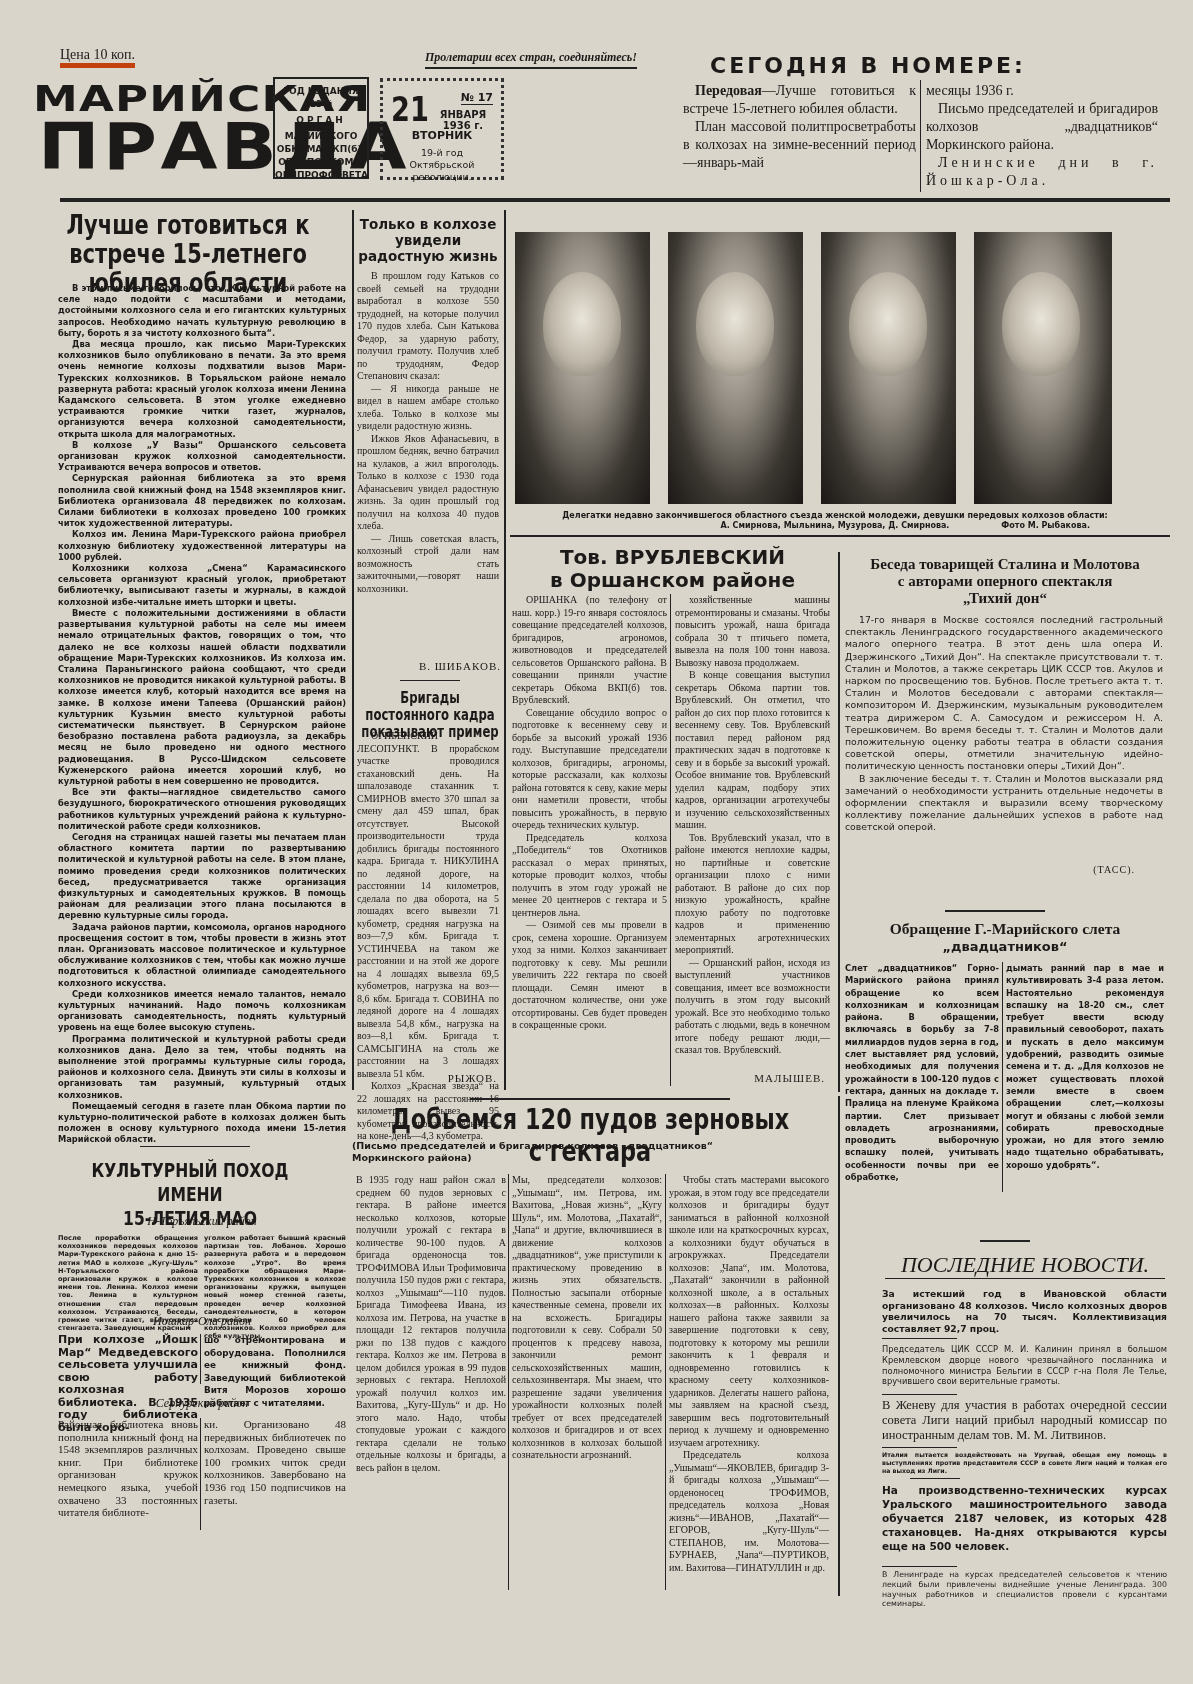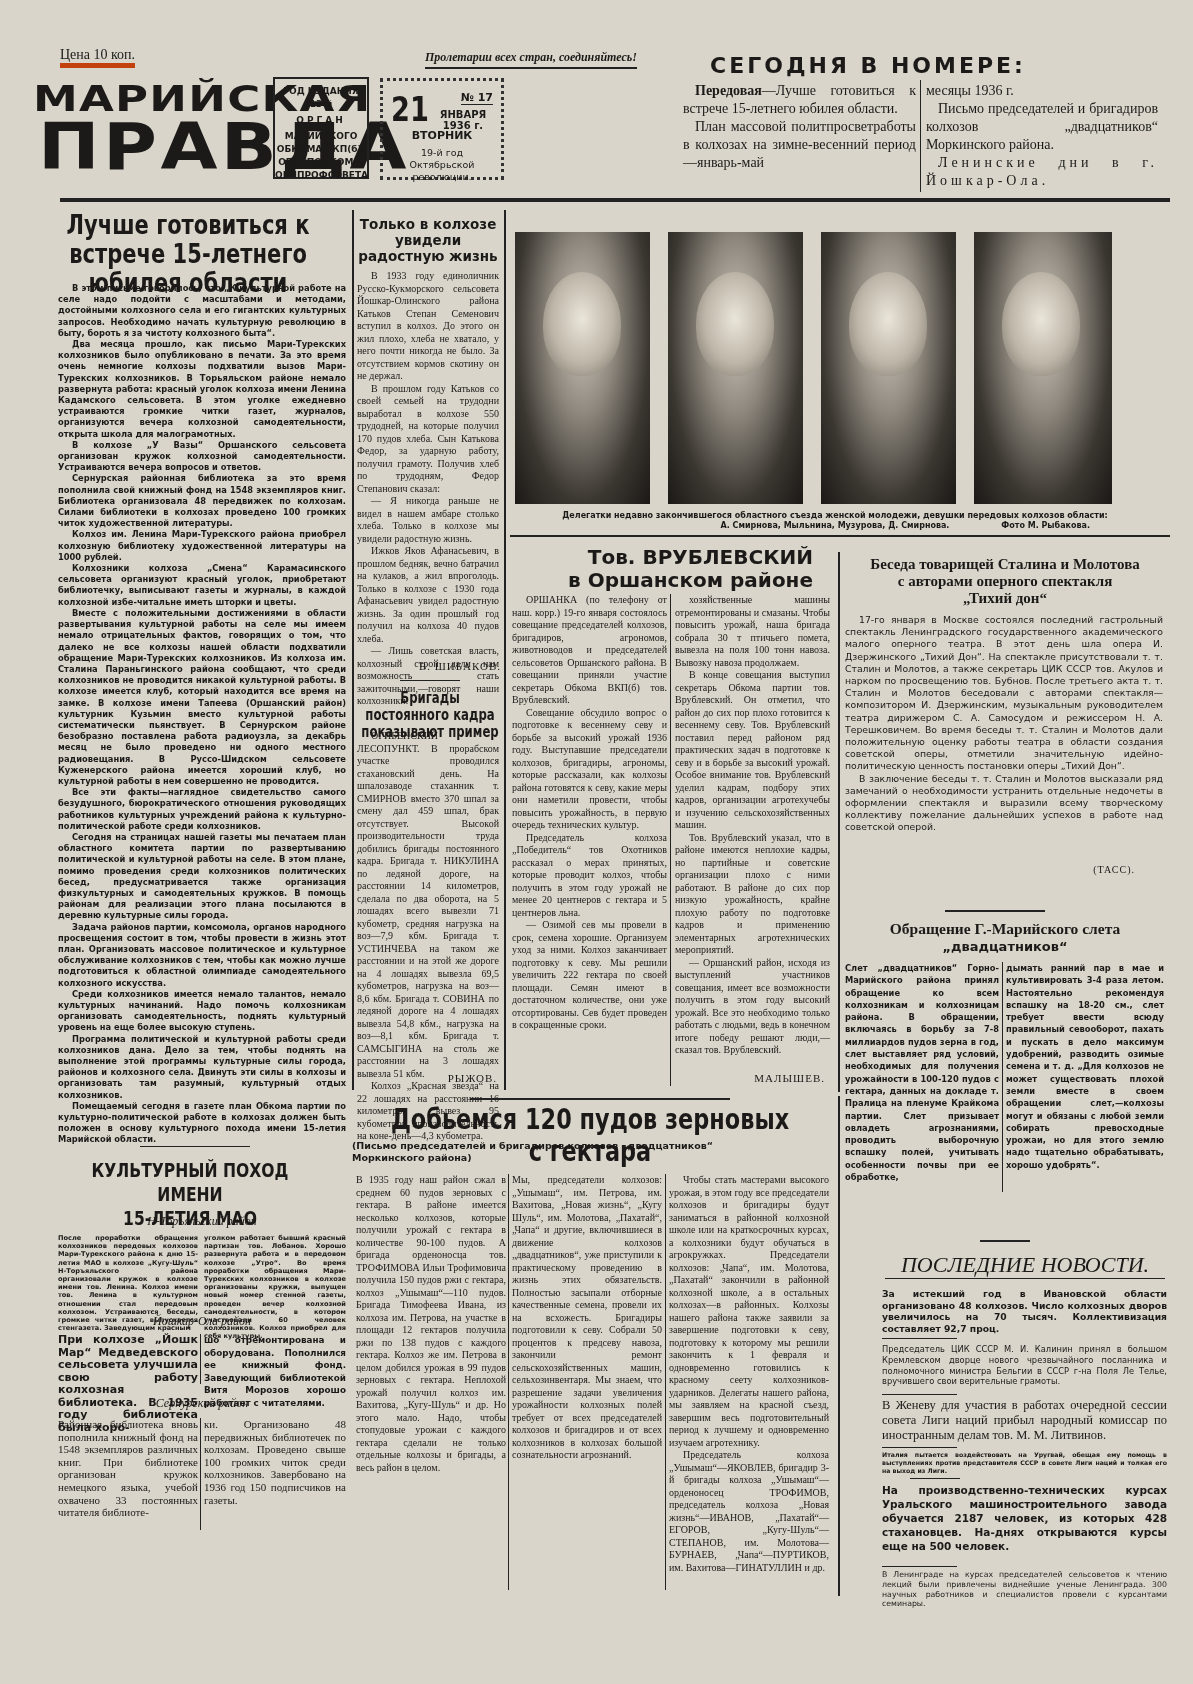--- a/index.html
+++ b/index.html
@@ -76,21 +76,20 @@
   <p>Сегодня на страницах нашей газеты мы печатаем план областного комитета партии по развертыванию политической и культурной работы на селе. В этом плане, помимо проведения среди колхозников политических бесед, предусматривается также организация физкультурных и самодеятельных кружков. В помощь районам для реализации этого плана посылаются в деревню культурные силы города.</p>
   <p>Задача районов партии, комсомола, органов народного просвещения состоит в том, чтобы провести в жизнь этот план. Организовать массовое политическое и культурное обслуживание колхозников с тем, чтобы как можно лучше подготовиться к областной олимпиаде самодеятельного колхозного искусства.</p>
   <p>Среди колхозников имеется немало талантов, немало культурных начинаний. Надо помочь колхозникам организовать самодеятельность, поднять культурный уровень на еще более высокую ступень.</p>
   <p>Программа политической и культурной работы среди колхозников дана. Дело за тем, чтобы поднять на выполнение этой программы культурные силы города, районов и колхозного села. Двинуть эти силы в колхозы и организовать там разумный, культурный отдых колхозников.</p>
   <p>Помещаемый сегодня в газете план Обкома партии по культурно-политической работе в колхозах должен быть положен в основу культурного похода имени 15-летия Марийской области.</p>
 </div>
 <div class="rule-v" style="left:352px;top:210px;height:880px;"></div>
 
 <div class="abs sans" style="left:358px;top:216px;width:140px;font-size:13.5px;line-height:16px;font-weight:bold;text-align:center;">Только в колхозе увидели радостную жизнь</div>
 <div class="abs txt" style="left:357px;top:270px;width:142px;font-size:10px;line-height:12.5px;">
-  <p>В 1933 году единоличник Русско-Кукморского сельсовета Йошкар-Олинского района Катьков Степан Семенович вступил в колхоз. До этого он жил плохо, хлеба не хватало, у него почти никогда не было. За отсутствием кормов скотину он не держал.</p>
   <p>В прошлом году Катьков со своей семьей на трудодни выработал в колхозе 550 трудодней, на которые получил 170 пудов хлеба. Сын Катькова Федор, за ударную работу, получил грамоту. Получив хлеб по трудодням, Федор Степанович сказал:</p>
   <p>— Я никогда раньше не видел в нашем амбаре столько хлеба. Только в колхозе мы увидели радостную жизнь.</p>
   <p>Ижков Яков Афанасьевич, в прошлом бедняк, вечно батрачил на кулаков, а жил впроголодь. Только в колхозе с 1930 года Афанасьевич увидел радостную жизнь. За один прошлый год получил на колхоза 40 пудов хлеба.</p>
   <p>— Лишь советская власть, колхозный строй дали нам возможность стать зажиточными,—говорят наши колхозники.</p>
 </div>
 <div class="abs byline" style="left:371px;top:660px;width:130px;">В. ШИБАКОВ.</div>
 <div class="rule-h" style="left:400px;top:680px;width:60px;height:1px;"></div>
 
 <div class="abs h-main" style="left:340px;top:690px;width:180px;font-size:15px;line-height:17px;">Бригады постоянного кадра показывают пример</div>
 <div class="abs txt" style="left:357px;top:730px;width:142px;font-size:10px;line-height:12.5px;">
@@ -111,21 +110,21 @@
   </div>
 <div class="photo" style="left:974px;width:138px;">
     <div class="face"></div>
   </div>
 <div class="abs sans" style="left:510px;top:511px;width:650px;font-size:8px;line-height:10px;text-align:center;font-weight:bold;">
   <div>Делегатки недавно закончившегося областного съезда женской молодежи, девушки передовых колхозов области:</div>
   <div style="position:relative;"><span>А. Смирнова, Мыльнина, Музурова, Д. Смирнова.</span><span style="position:absolute;right:70px;">Фото М. Рыбакова.</span></div>
 </div>
 <div class="rule-h" style="left:510px;top:535px;width:660px;"></div>
 
-<div class="abs sans" style="left:498px;top:546px;width:315px;text-align:right;font-size:20px;line-height:23px;font-weight:bold;">
+<div class="abs sans" style="left:515px;top:546px;width:315px;text-align:center;font-size:20px;line-height:23px;font-weight:bold;">
   <div>Тов. ВРУБЛЕВСКИЙ</div>
   <div>в Оршанском районе</div>
 </div>
 <div class="abs txt" style="left:512px;top:594px;width:155px;font-size:10px;line-height:12.5px;">
   <p>ОРШАНКА (по телефону от наш. корр.) 19-го января состоялось совещание председателей колхозов, бригадиров, агрономов, животноводов и председателей сельсоветов Оршанского района. В совещании приняли участие секретарь Обкома ВКП(б) тов. Врублевский.</p>
   <p>Совещание обсудило вопрос о подготовке к весеннему севу и борьбе за высокий урожай 1936 году. Выступавшие председатели колхозов, бригадиры, агрономы, которые рассказали, как колхозы района готовятся к севу, какие меры они наметили провести, чтобы повысить урожайность, в первую очередь технических культур.</p>
   <p>Председатель колхоза „Победитель“ тов Охотников рассказал о мерах принятых, которые проводит колхоз, чтобы получить в этом году урожай не менее 20 центнеров с гектара и 5 центнеров льна.</p>
   <p>— Озимой сев мы провели в срок, семена хорошие. Организуем уход за ними. Колхоз заканчивает подготовку к севу. Мы решили увеличить 222 гектара по своей площади. Семян имеют в достаточном количестве, они уже отсортированы. Сев будет проведен в сокращенные сроки.</p>
 </div>
 <div class="rule-v" style="left:670px;top:594px;height:492px;width:1px;"></div>

